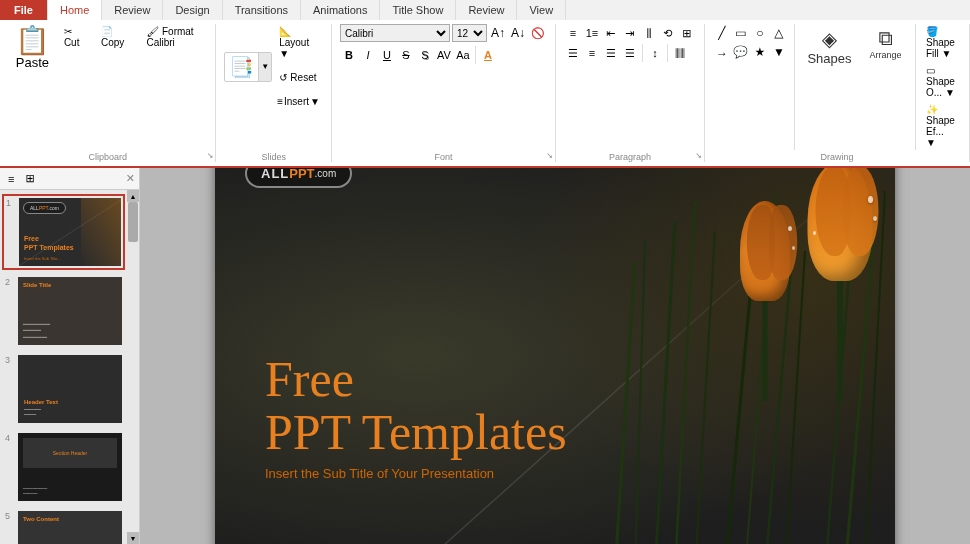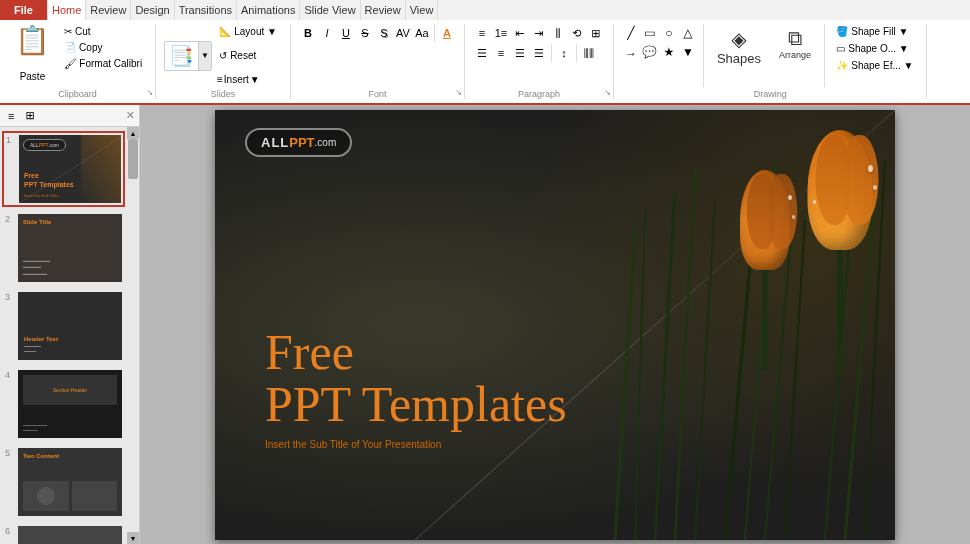--- a/index.html
+++ b/index.html
@@ -1,32 +1,32 @@
 <!DOCTYPE html>
 <html><head>
   <meta charset="utf-8">
   <style>
     * { margin: 0; padding: 0; box-sizing: border-box; }
     body { width: 970px; height: 544px; overflow: hidden; font-family: 'Segoe UI', Arial, sans-serif; font-size: 11px; background: #f0f0f0; }
     .ribbon-tabs { display: flex; background: #f1f1f1; }
-    .tab { padding: 4px 4px; font-size: 11px; cursor: pointer; color: #333; border-right: 1px solid #ddd; }
+    .tab { padding: 4px 12px; font-size: 11px; cursor: pointer; color: #333; border-right: 1px solid #ddd; }
     .tab.file { background: #c0392b; color: white; font-weight: bold; padding: 4px 14px; }
     .tab.active { background: white; border-bottom: none; color: #c0392b; }
     .ribbon-body { background: white; border-bottom: 2px solid #c0392b; padding: 4px 0; display: flex; align-items: stretch; }
     .ribbon-group { display: flex; flex-direction: column; align-items: flex-start; padding: 0 8px; border-right: 1px solid #ddd; position: relative; }
     .ribbon-group-label { font-size: 9px; color: #888; text-align: center; width: 100%; margin-top: 2px; }
     .ribbon-group-content { display: flex; align-items: flex-start; flex: 1; gap: 2px; }
     .ribbon-btn { display: flex; flex-direction: column; align-items: center; justify-content: center; padding: 2px 4px; cursor: pointer; border: 1px solid transparent; border-radius: 2px; min-width: 28px; font-size: 10px; color: #333; }
     .ribbon-btn-large { flex-direction: column; align-items: center; padding: 2px 6px; min-width: 40px; }
 
     
     .clipboard-group { flex-direction: row; }
     .paste-btn { display: flex; flex-direction: column; align-items: center; justify-content: center; cursor: pointer; border: 1px solid transparent; border-radius: 2px; padding: 2px 6px; }
     .paste-icon { font-size: 28px; line-height: 1; }
-    .small-btns { display: flex; flex-direction: column; gap: 1px; justify-content: center; }
+    .small-btns { display: flex; flex-direction: row; gap: 8px; justify-content: center; }
     .small-btn { font-size: 10px; cursor: pointer; padding: 1px 4px; border: 1px solid transparent; border-radius: 2px; display: flex; align-items: center; gap: 2px; }
 
     
     .font-row { display: flex; align-items: center; gap: 2px; margin-bottom: 2px; }
     .font-combo { height: 18px; font-size: 10px; border: 1px solid #aaa; width: 110px; }
     .font-size-combo { height: 18px; font-size: 10px; border: 1px solid #aaa; width: 35px; }
     .font-btn { width: 18px; height: 18px; cursor: pointer; border: 1px solid transparent; border-radius: 2px; display: flex; align-items: center; justify-content: center; font-size: 11px; }
     .font-btns-row { display: flex; align-items: center; gap: 1px; }
     .b-btn { font-weight: bold; }
     .i-btn { font-style: italic; }
@@ -49,32 +49,32 @@
 
 <div style="display: flex; flex-direction: column; width: 970px; height: 544px;">
 
   <div class="ribbon-tabs">
     <div class="tab file">File</div>
     <div class="tab active">Home</div>
     <div class="tab">Review</div>
     <div class="tab">Design</div>
     <div class="tab">Transitions</div>
     <div class="tab">Animations</div>
-    <div class="tab">Slide View</div>
+    <div class="tab">Title Show</div>
     <div class="tab">Review</div>
     <div class="tab">View</div>
   </div>
 
   <div class="ribbon-body">
 
     <div class="ribbon-group">
       <div class="ribbon-group-content clipboard-group">
         <div class="paste-btn">
           <div class="paste-icon">📋</div>
-          <div style="font-size:10px;margin-top:16px;">Paste</div>
+          <div style="font-size:13px;">Paste</div>
         </div>
         <div class="small-btns">
           <div class="small-btn">✂ Cut</div>
           <div class="small-btn">📄 Copy</div>
           <div class="small-btn">🖌 Format Calibri</div>
         </div>
       </div>
       <div class="ribbon-group-label">Clipboard</div>
       <div class="group-expand">↘</div>
     </div>
@@ -91,20 +91,31 @@
             <div class="small-btn">↺ Reset</div>
             <div class="section-btn">≡ <span>Insert</span> ▼</div>
           </div>
         </div>
       </div>
       <div class="ribbon-group-label">Slides</div>
     </div>
 
     <div class="ribbon-group">
       <div class="ribbon-group-content" style="flex-direction:column; gap:2px;">
+        <div class="font-row">
+          <select class="font-combo">
+            <option>Calibri</option>
+          </select>
+          <select class="font-size-combo">
+            <option>12</option>
+          </select>
+          <div class="font-btn" style="font-size:12px;">A↑</div>
+          <div class="font-btn" style="font-size:12px;">A↓</div>
+          <div class="font-btn">🚫</div>
+        </div>
         <div class="font-btns-row">
           <div class="font-btn b-btn">B</div>
           <div class="font-btn i-btn">I</div>
           <div class="font-btn u-btn">U</div>
           <div class="font-btn s-btn">S</div>
           <div class="font-btn" style="text-shadow:1px 1px #888;">S</div>
           <div class="font-btn">AV</div>
           <div class="font-btn">Aa</div>
           <div class="ribbon-divider"></div>
           <div class="font-btn" style="color:#e88020; font-weight:bold; text-decoration: underline; text-decoration-color: #e88020;">A</div>
@@ -327,18 +338,18 @@
 
         <div style="position:absolute;top:18px;left:30px;z-index:5;border:2px solid #888;border-radius:25px;padding:5px 14px;background:rgba(0,0,0,0.35);display:flex;align-items:center;">
           <span style="color:#ddd;font-size:13px;font-weight:bold;letter-spacing:1px;">ALL</span>
             <span style="color:#e88020;font-size:13px;font-weight:bold;">PPT</span>
             <span style="color:#ddd;font-size:10px;">.com</span>
         </div>
 
         <div style="position:absolute;bottom:90px;left:50px;z-index:5;">
           <div style="font-size:50px;color:#e88020;font-weight:300;line-height:1.05;font-family:Georgia,serif;">Free</div>
           <div style="font-size:50px;color:#e88020;font-weight:300;line-height:1.05;font-family:Georgia,serif;">PPT Templates</div>
-          <div style="font-size:10px;color:#cc6600;margin-top:8px;">Insert the Sub Title of Your Presentation</div>
+          <div style="font-size:13px;color:#cc6600;margin-top:8px;">Insert the Sub Title of Your Presentation</div>
         </div>
       </div>
     </div>
   </div>
 </div>
 
 </body></html>

